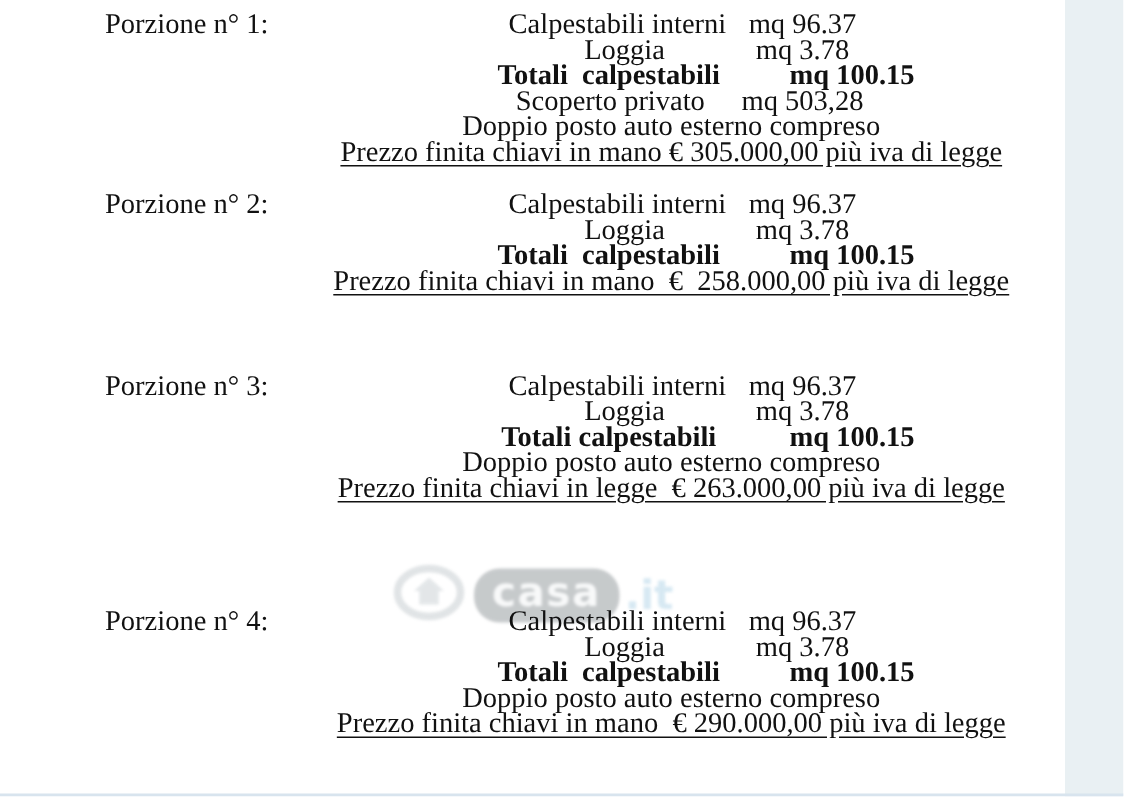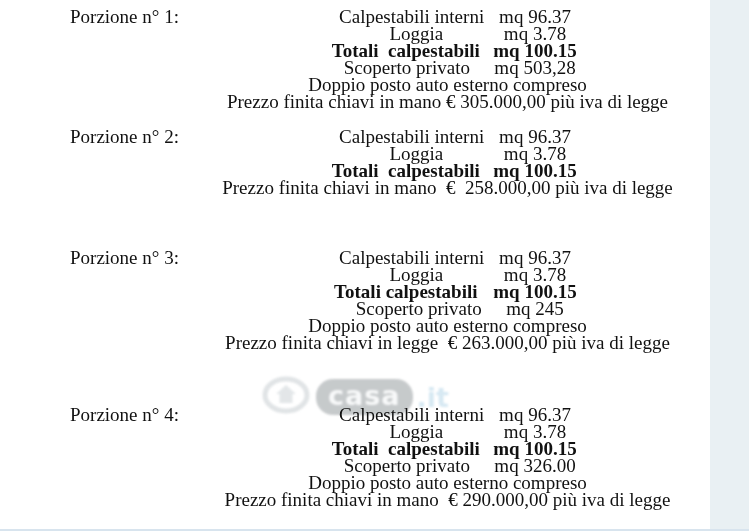--- a/index.html
+++ b/index.html
@@ -37,22 +37,23 @@
   }
   .p-body { margin-left: 135px; }
   .p-row { white-space: pre-wrap; text-align: center; }
   .p-row .desc {
     display: inline-block;
     width: 175px;
     white-space: pre-wrap;
     vertical-align: top;
   }
   .p-row .val { white-space: pre-wrap; }
-  .p-row.bold-row .desc, .p-row.bold-row .val { font-weight: bold; }
+  .p-row.bold-row .desc, .p-row.bold-row .val { font-weight: bold; margin-left: 33px; }
   .p-row.price {
+    text-decoration: underline;
     text-underline-offset: 3px;
   }
   
   .watermark {
     position: absolute;
     left: 262px; top: 376px;
     display: flex;
     align-items: center;
     opacity: 0.5;
     pointer-events: none;
@@ -103,21 +104,20 @@
     <div class="p-row price">Prezzo finita chiavi in mano  €  258.000,00 più iva di legge</div>
   </div>
 </section>
 
 <section class="porzione" style="top:249px">
   <div class="p-label">Porzione n° 3:</div>
   <div class="p-body">
     <div class="p-row"><span class="desc">Calpestabili interni</span><span class="val">mq 96.37</span></div>
     <div class="p-row"><span class="desc">Loggia</span><span class="val">mq 3.78</span></div>
     <div class="p-row bold-row"><span class="desc">Totali calpestabili</span><span class="val">mq 100.15</span></div>
-    <div class="p-row"><span class="desc">Scoperto privato</span><span class="val">mq 245</span></div>
     <div class="p-row note">Doppio posto auto esterno compreso</div>
     <div class="p-row price">Prezzo finita chiavi in legge  € 263.000,00 più iva di legge</div>
   </div>
 </section>
 
 <div class="watermark">
   <span class="wm-house">
     <svg width="48" height="38" viewBox="0 0 48 38">
       <ellipse cx="24" cy="19" rx="21" ry="16" fill="none" stroke="#c2c9cd" stroke-width="5"></ellipse>
       <path d="M24 9 L34 18 H30.5 V27 H17.5 V18 H14 Z" fill="#c8cfd3"></path>
@@ -126,17 +126,16 @@
   <span class="wm-pill">casa</span>
   <span class="wm-it">.it</span>
 </div>
 
 <section class="porzione" style="top:406px">
   <div class="p-label">Porzione n° 4:</div>
   <div class="p-body">
     <div class="p-row"><span class="desc">Calpestabili interni</span><span class="val">mq 96.37</span></div>
     <div class="p-row"><span class="desc">Loggia</span><span class="val">mq 3.78</span></div>
     <div class="p-row bold-row"><span class="desc">Totali  calpestabili</span><span class="val">mq 100.15</span></div>
-    <div class="p-row"><span class="desc">Scoperto privato</span><span class="val">mq 326.00</span></div>
     <div class="p-row note">Doppio posto auto esterno compreso</div>
     <div class="p-row price">Prezzo finita chiavi in mano  € 290.000,00 più iva di legge</div>
   </div>
 </section>
 
 </body></html>

